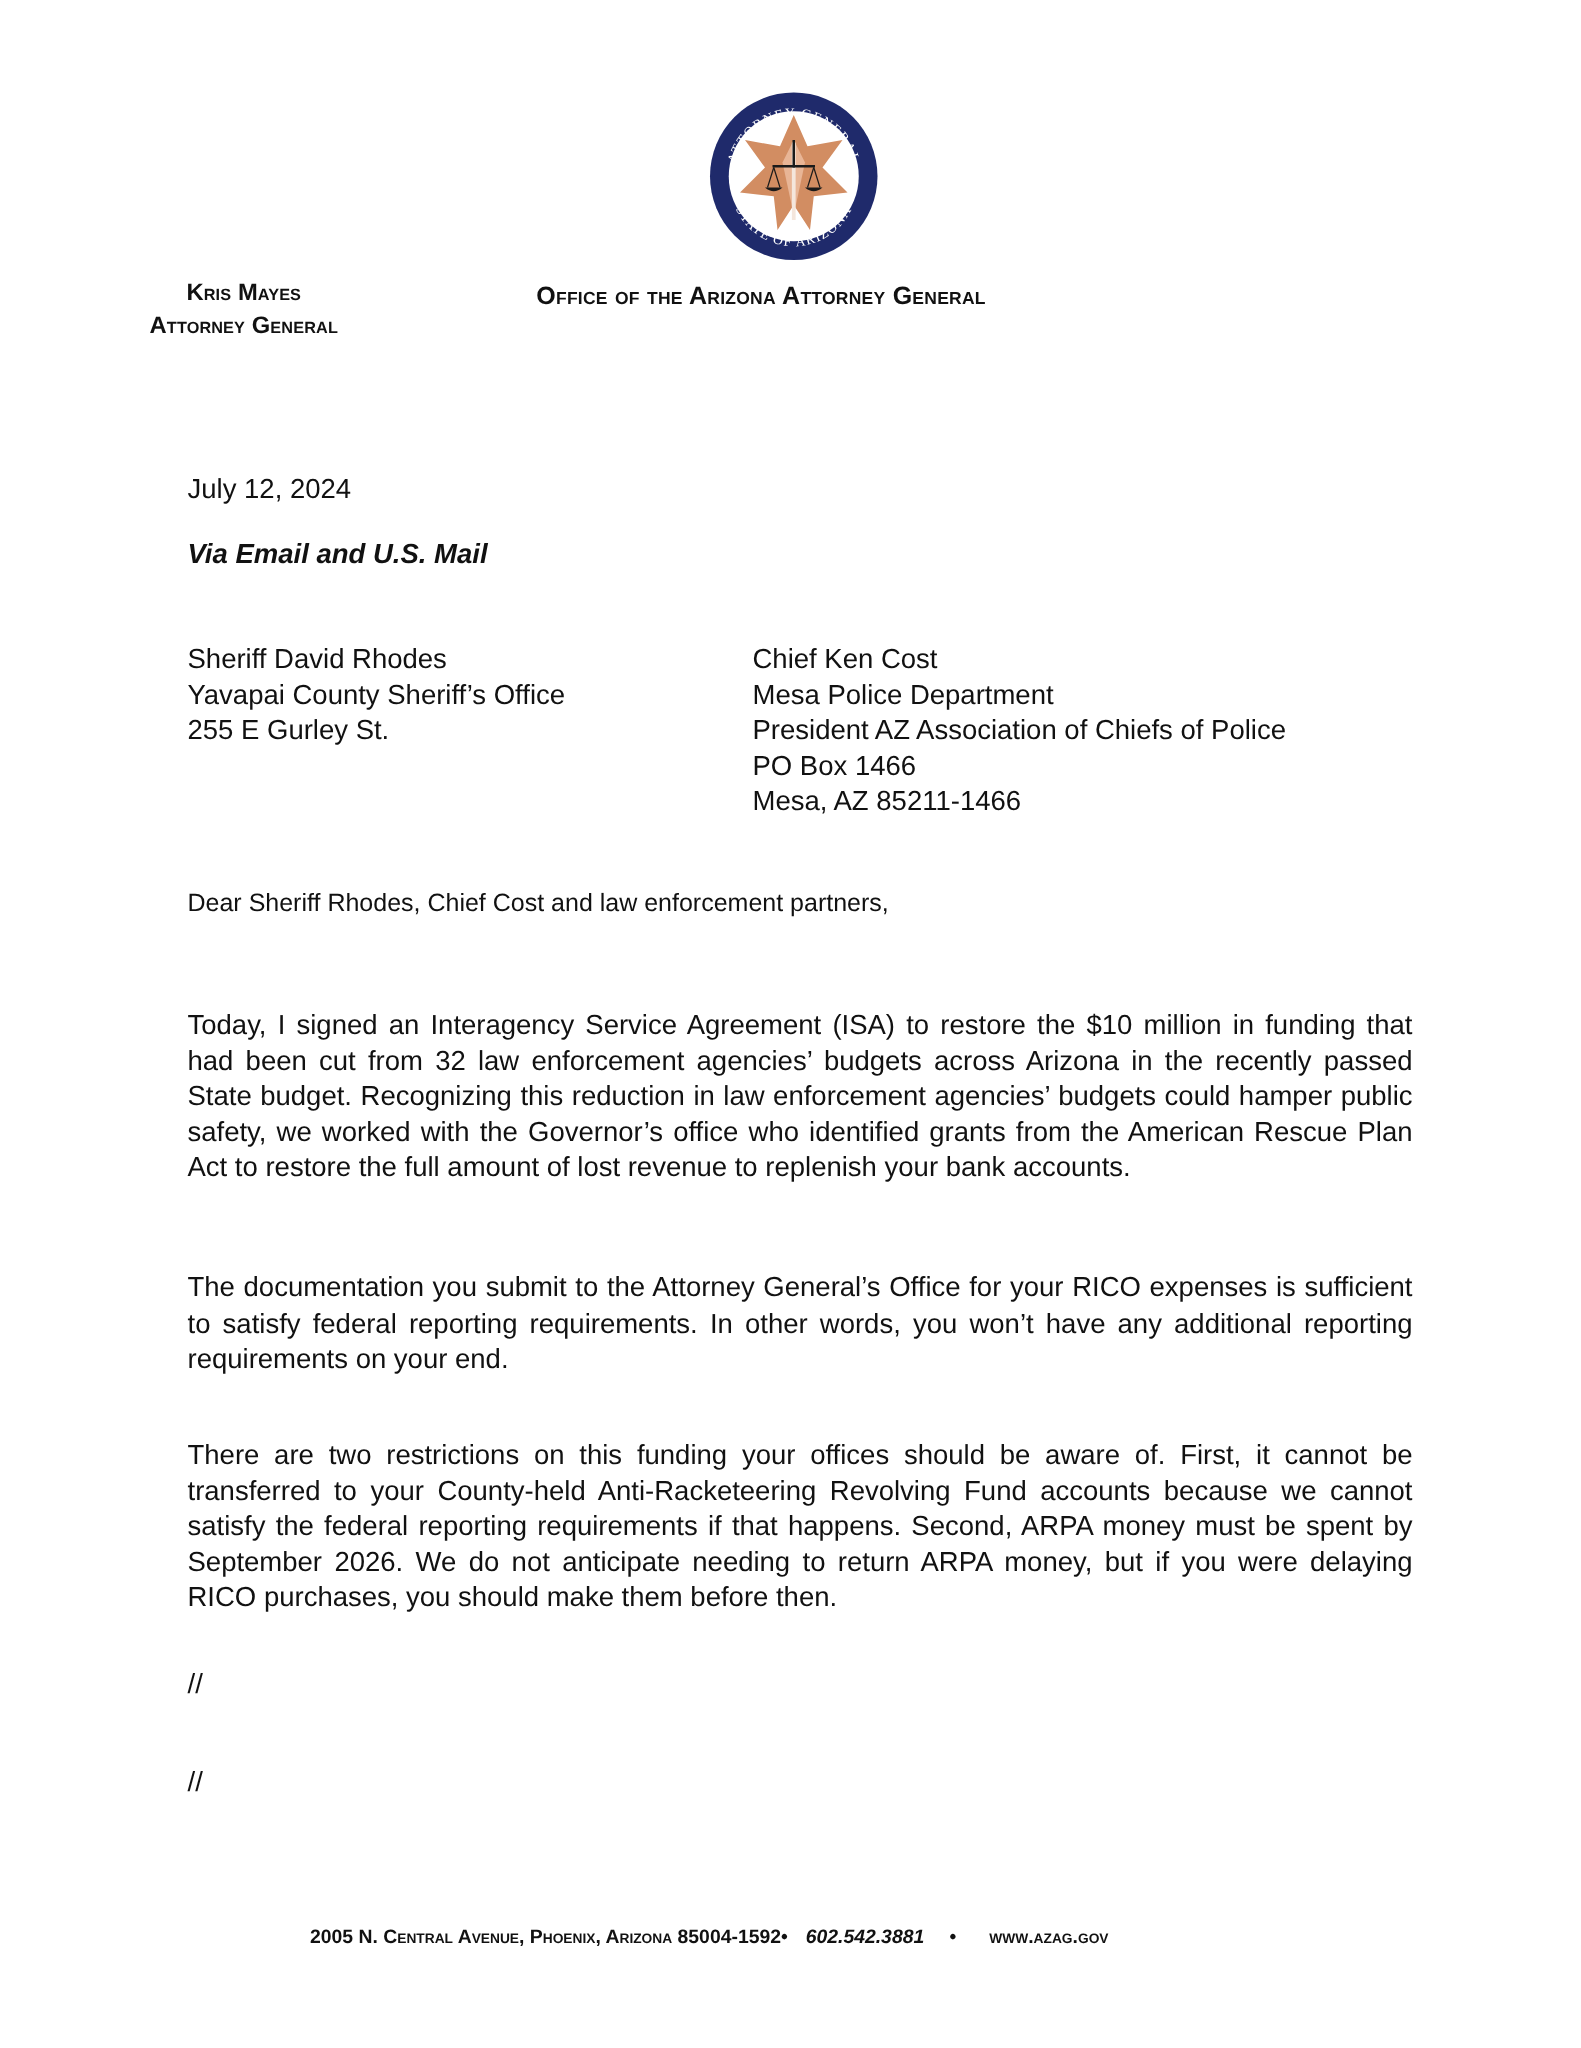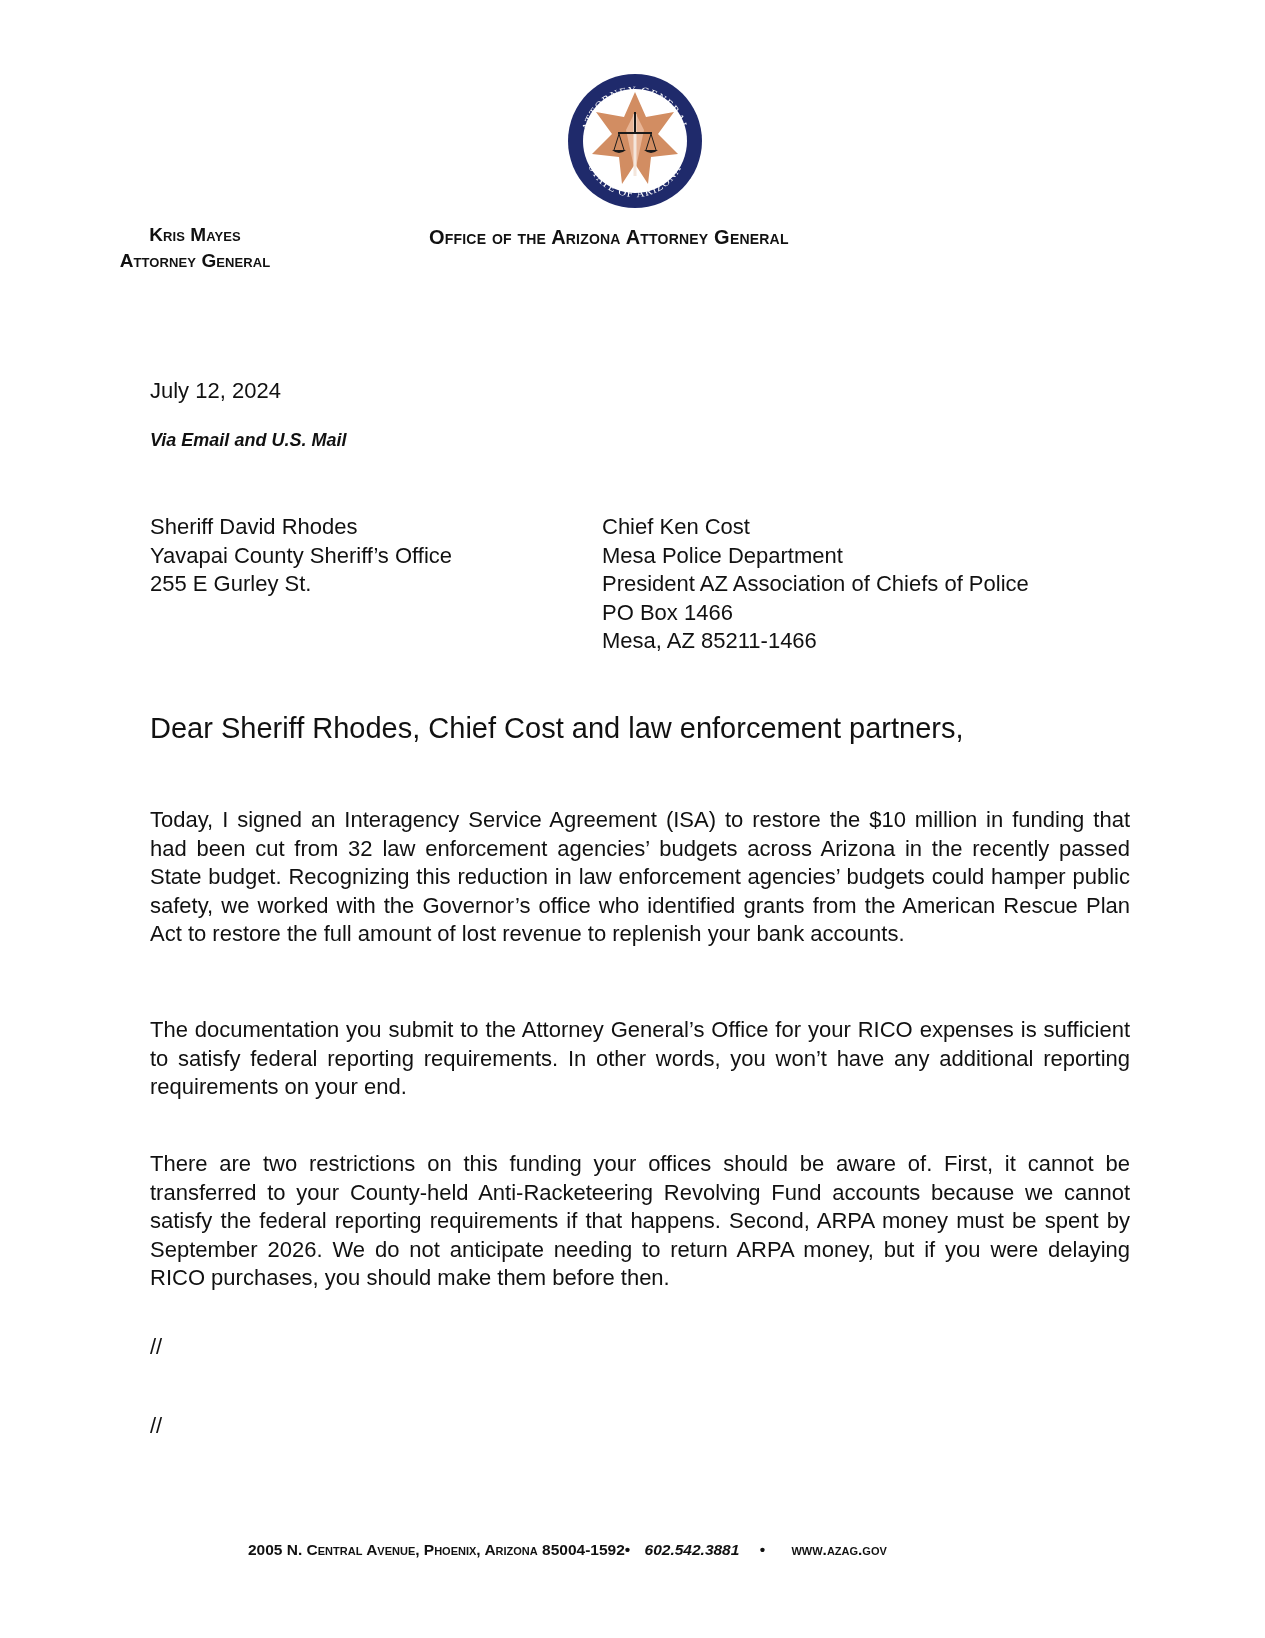--- a/index.html
+++ b/index.html
@@ -4,26 +4,26 @@
 <style>
   html, body { margin:0; padding:0; background:#ffffff; }
   body { width:1265px; height:1638px; position:relative; overflow:hidden;
          font-family:"Liberation Sans", sans-serif; color:#111; }
   .abs { position:absolute; }
   .seal { left:566px; top:72px; width:138px; height:138px; }
   .hdr-left { left:80px; top:222px; width:230px; text-align:center;
               font-weight:bold; font-size:19px; line-height:26px; font-variant:small-caps; letter-spacing:0.1px; }
   .hdr-office { left:396px; top:226px; font-weight:bold; font-size:20px; font-variant:small-caps; letter-spacing:0.2px; white-space:nowrap;margin-left:33px; }
   .date { left:150px; top:378px; font-size:22px; }
-  .via { left:150px; top:430px; font-size:18px; font-weight:bold; font-style:italic; }
+  .via { left:150px; top:430px; font-size:22px; font-weight:bold; font-style:italic; }
   .addr { top:513px; font-size:22px; line-height:28.5px; }
   .addr.left { left:150px; }
   .addr.right { left:602px; }
   .addr div { white-space:nowrap; }
-  .salutation { left:150px; top:712px; font-size:29px; white-space:nowrap; }
+  .salutation { left:150px; top:712px; font-size:20px; white-space:nowrap; }
   .para { left:150px; width:980px; font-size:22px; line-height:28.6px; text-align:justify;margin-top:36px; }
   .p1 { top:770px; }
   .p2 { top:980px; }
   .p3 { top:1114px; }
   .slash { left:150px; font-size:22px; }
   .s1 { top:1334px; }
   .s2 { top:1413px; }
   .footer { left:248px; top:1541px; font-size:15.5px; font-weight:bold; font-variant:small-caps; white-space:nowrap; letter-spacing:0px; }
   .footer .sep { margin:0 10px 0 6px; }
 </style>

